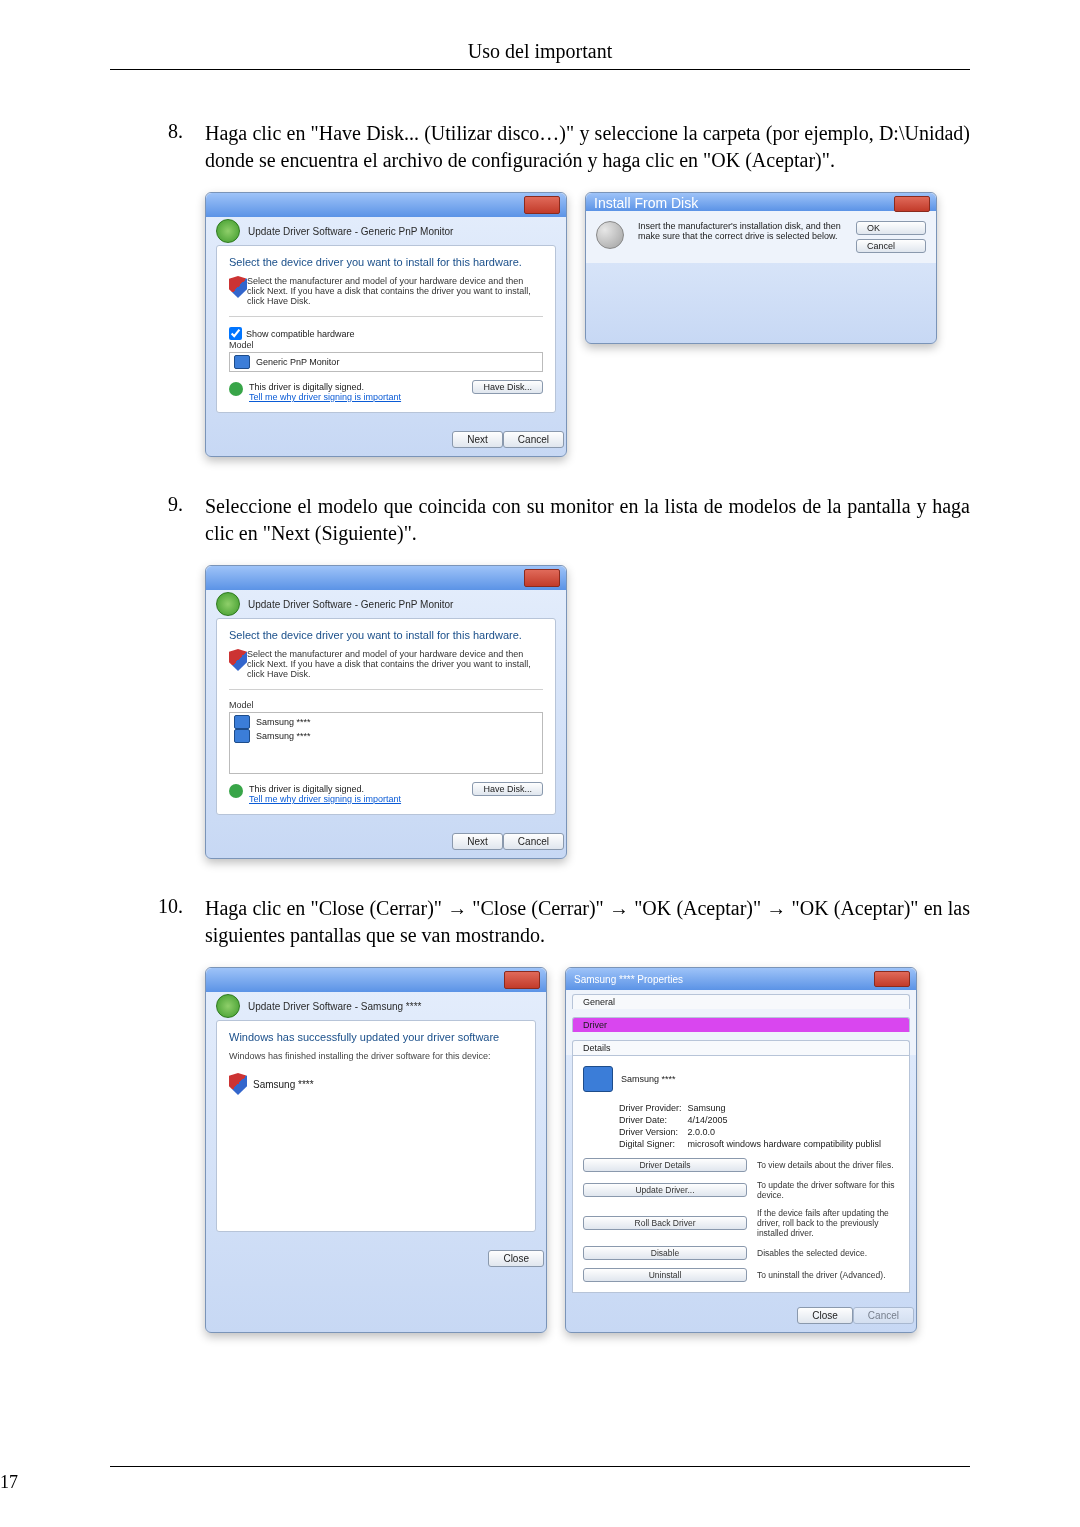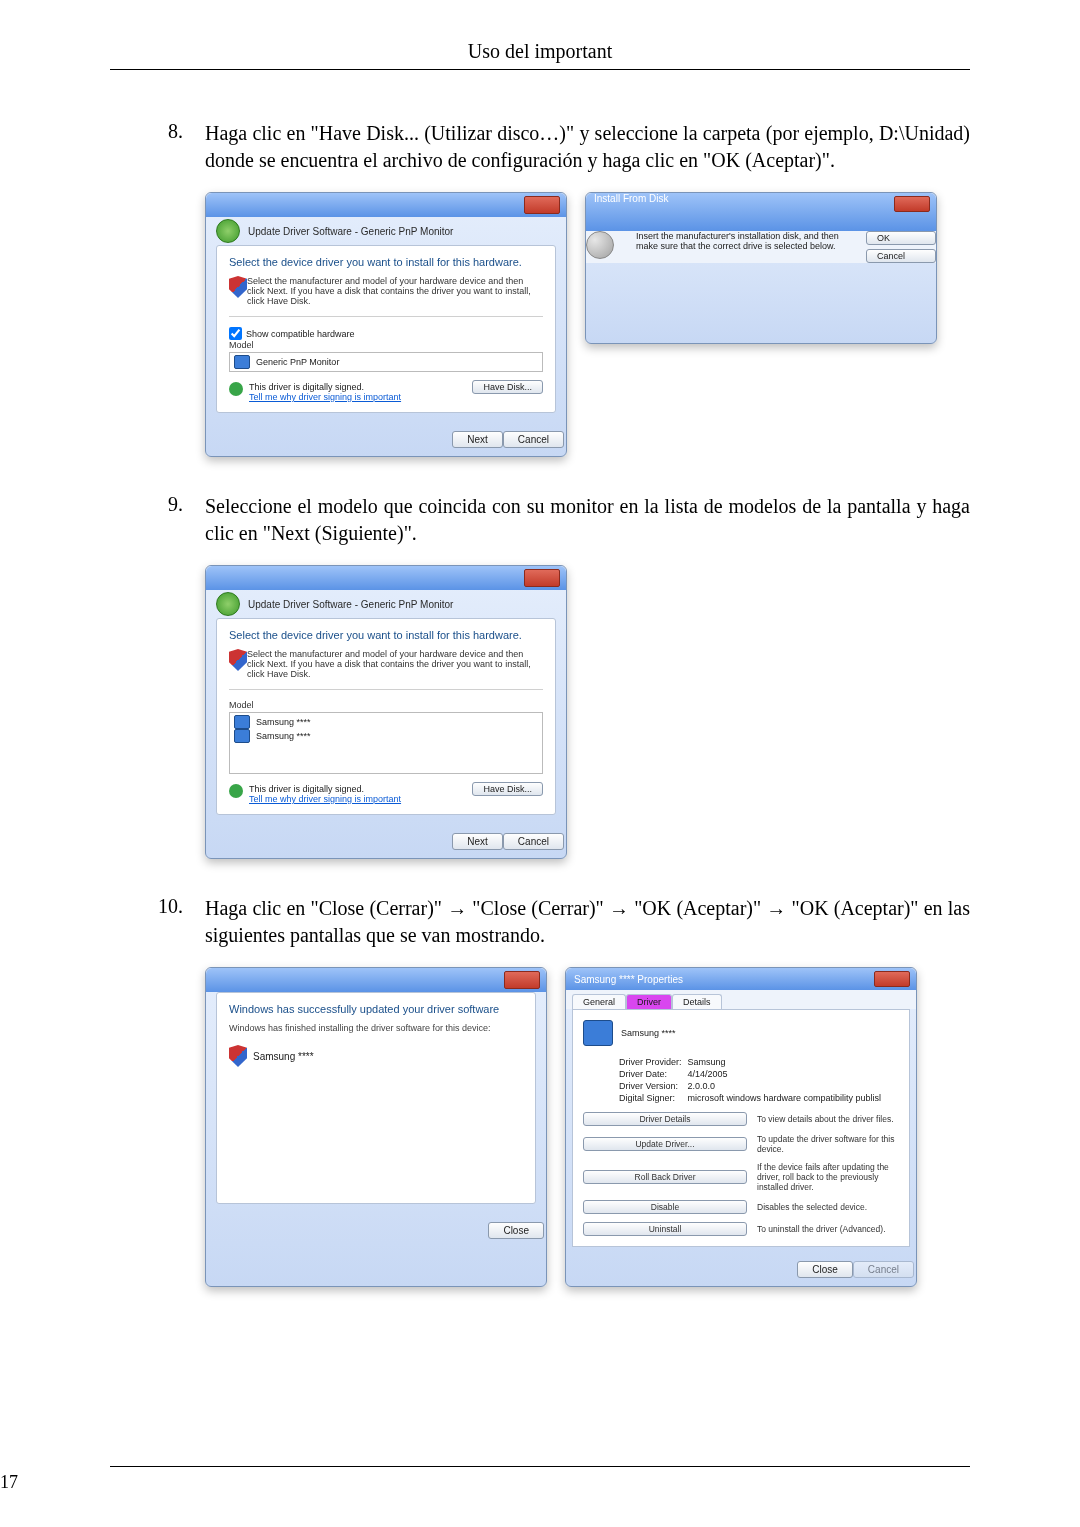--- a/index.html
+++ b/index.html
@@ -30,35 +30,35 @@
   .row{display:flex;gap:6px;align-items:center;}
   .row .mon{width:14px;height:12px;background:#3b7dd8;border:1px solid #1d4c8a;border-radius:2px;}
   .signed{display:flex;gap:6px;align-items:flex-start;margin-top:10px;font-size:9px;}
   .signed .ok{width:14px;height:14px;border-radius:50%;background:#38a548;position:relative;}
   .signed a{color:#0a5bd6;text-decoration:underline;}
   .btnbar{display:flex;justify-content:flex-end;padding:8px 2px;}
   .btn{background:linear-gradient(#fefefe,#e0e6ee);border:1px solid #8a99ad;border-radius:3px;padding:2px 14px;font-size:10px;color:#222;}
   .btn.small{padding:1px 10px;font-size:9px;}
   
   .ifd{width:350px;height:150px;align-self:flex-start;}
-  .ifd .title{height:38px;background:linear-gradient(#9ec3f8,#5b93e6);border-radius:6px 6px 0 0;color:#fff;font-size:10px;display:flex;align-items:flex-start;padding:0 8px;position:relative;}
+  .ifd .title{height:18px;background:linear-gradient(#9ec3f8,#5b93e6);border-radius:6px 6px 0 0;color:#fff;font-size:14px;display:flex;align-items:flex-end;padding:0 8px;position:relative;}
   .ifd .title .close{position:absolute;right:6px;top:3px;width:34px;height:14px;background:linear-gradient(#e06a5a,#c23b2a);border:1px solid #8a2a1e;border-radius:2px;}
-  .ifd .body{background:#eef3fb;font-size:9px;display:grid;grid-template-columns:30px 1fr 70px;gap:20px;align-items:start;}
+  .ifd .body{background:#eef3fb;padding:10px;font-size:9px;display:grid;grid-template-columns:30px 1fr 70px;gap:12px;align-items:start;}
   .ifd .disk{width:26px;height:26px;background:radial-gradient(circle at 30% 30%,#e7e7e7,#a0a0a0);border-radius:50%;border:1px solid #888;}
   .ifd .btns{display:flex;flex-direction:column;gap:4px;}
   .ifd .lower{grid-column:1/4;margin-top:20px;}
   .ifd .cpy{font-size:9px;margin-bottom:2px;}
   .ifd .pathrow{display:flex;gap:6px;}
   .ifd .path{flex:1;border:1px solid #9aa;background:#fff;height:18px;font-size:9px;padding:0 4px;color:#0a5bd6;}
   .ifd .dd{width:16px;height:18px;border:1px solid #9aa;background:#eef;}
   
   .prop{width:350px;font-size:9px;}
   .prop .title{height:22px;background:linear-gradient(#9ec3f8,#5b93e6);border-radius:6px 6px 0 0;color:#fff;font-size:10px;display:flex;align-items:center;padding:0 8px;position:relative;}
   .prop .title .close{position:absolute;right:6px;top:3px;width:34px;height:14px;background:linear-gradient(#e06a5a,#c23b2a);border:1px solid #8a2a1e;border-radius:2px;}
-  .prop .tabs{display:flex;gap:0;background:#eef3fb;padding:4px 6px 0 6px;}
+  .prop .tabs{display:flex;gap:8px;background:#eef3fb;padding:4px 6px 0 6px;flex-direction:column;}
   .prop .tab{border:1px solid #b7c4d8;border-bottom:none;background:#f7f9fc;padding:2px 10px;border-radius:3px 3px 0 0;font-size:9px;}
   .prop .tab.active{background:#d946ef;}
   .prop .tabbody{background:#fff;border:1px solid #b7c4d8;margin:0 6px 6px 6px;padding:10px;}
   .prop .monrow{display:flex;gap:8px;align-items:center;margin-bottom:10px;}
   .prop .monicon{width:28px;height:24px;background:#3b7dd8;border:1px solid #1d4c8a;border-radius:3px;}
   .prop table{font-size:9px;border-collapse:collapse;margin-left:36px;}
   .prop td{padding:1px 6px 1px 0;vertical-align:top;}
   .prop .actrow{display:flex;gap:10px;align-items:center;margin-top:8px;}
   .prop .actrow .btn{width:82px;text-align:center;}
   .prop .actrow span{flex:1;font-size:8.5px;color:#333;}
@@ -194,20 +194,24 @@
       <div class="body">Haga clic en "Close (Cerrar)" → "Close (Cerrar)" → "OK (Aceptar)" → "OK (Aceptar)" en las siguientes pantallas que se van mostrando.</div>
     </li>
   </ol>
 
   <div class="figwrap">
 
     <div class="win update-complete" style="width:340px;">
       <div class="chrome">
           <div class="close"></div>
         </div>
+      <div class="titlebar">
+        <div class="back"></div>
+        <span class="crumb">Update Driver Software - Samsung ****</span>
+      </div>
       <div class="pane">
         <h4>Windows has successfully updated your driver software</h4>
         <div style="font-size:9px;color:#444;">Windows has finished installing the driver software for this device:</div>
         <div class="row" style="margin-top:12px;">
           <div class="shield"></div>
           <span>Samsung ****</span>
         </div>
       </div>
       <div class="btnbar">
         <span class="btn">Close</span>

